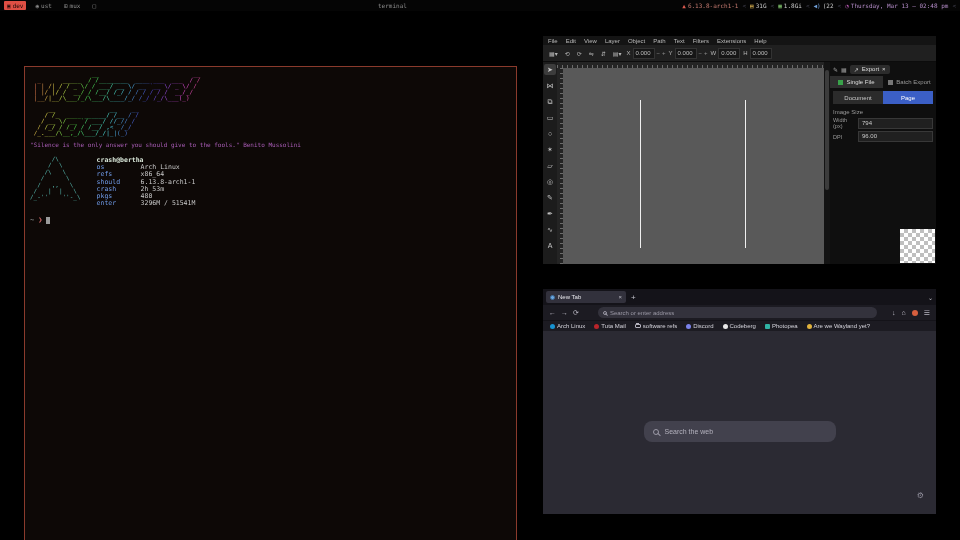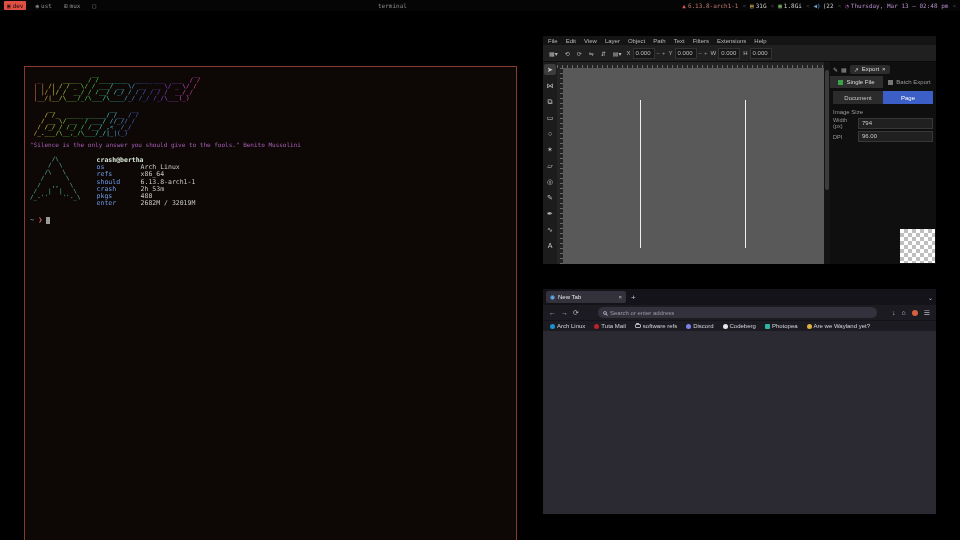--- a/index.html
+++ b/index.html
@@ -204,21 +204,21 @@
   /   ,,   \
  /   |  |   \
 /_-''    ''-_\</pre>
       <div class="fetch-info">
         <div class="ftitle">crash@bertha</div>
         <div class="frow"><span class="fkey">os</span><span class="fval">Arch Linux</span></div>
         <div class="frow"><span class="fkey">refs</span><span class="fval">x86_64</span></div>
         <div class="frow"><span class="fkey">should</span><span class="fval">6.13.8-arch1-1</span></div>
         <div class="frow"><span class="fkey">crash</span><span class="fval">2h 53m</span></div>
         <div class="frow"><span class="fkey">pkgs</span><span class="fval">480</span></div>
-        <div class="frow"><span class="fkey">enter</span><span class="fval">2682M / 32019M</span></div>
+        <div class="frow"><span class="fkey">enter</span><span class="fval">3296M / 51541M</span></div>
       </div>
     </div>
     <div class="prompt">
       <span class="p-path">~</span>
       <span class="p-sym">❯</span>
       <span class="cursor"></span>
     </div>
   </div>
 
   <div id="inkscape">
@@ -400,15 +400,22 @@
         </span>
       <span class="bm">
           <span class="bmi sq c-bm5"></span>
           <span>Photopea</span>
         </span>
       <span class="bm">
           <span class="bmi c-bm6"></span>
           <span>Are we Wayland yet?</span>
         </span>
     </div>
+    <div class="bcontent">
+      <div class="searchbox">
+        <span class="mag"></span>
+        <input placeholder="Search the web" style="">
+      </div>
+      <span class="gear">⚙</span>
+    </div>
   </div>
 
 </div>
 
 </body></html>

